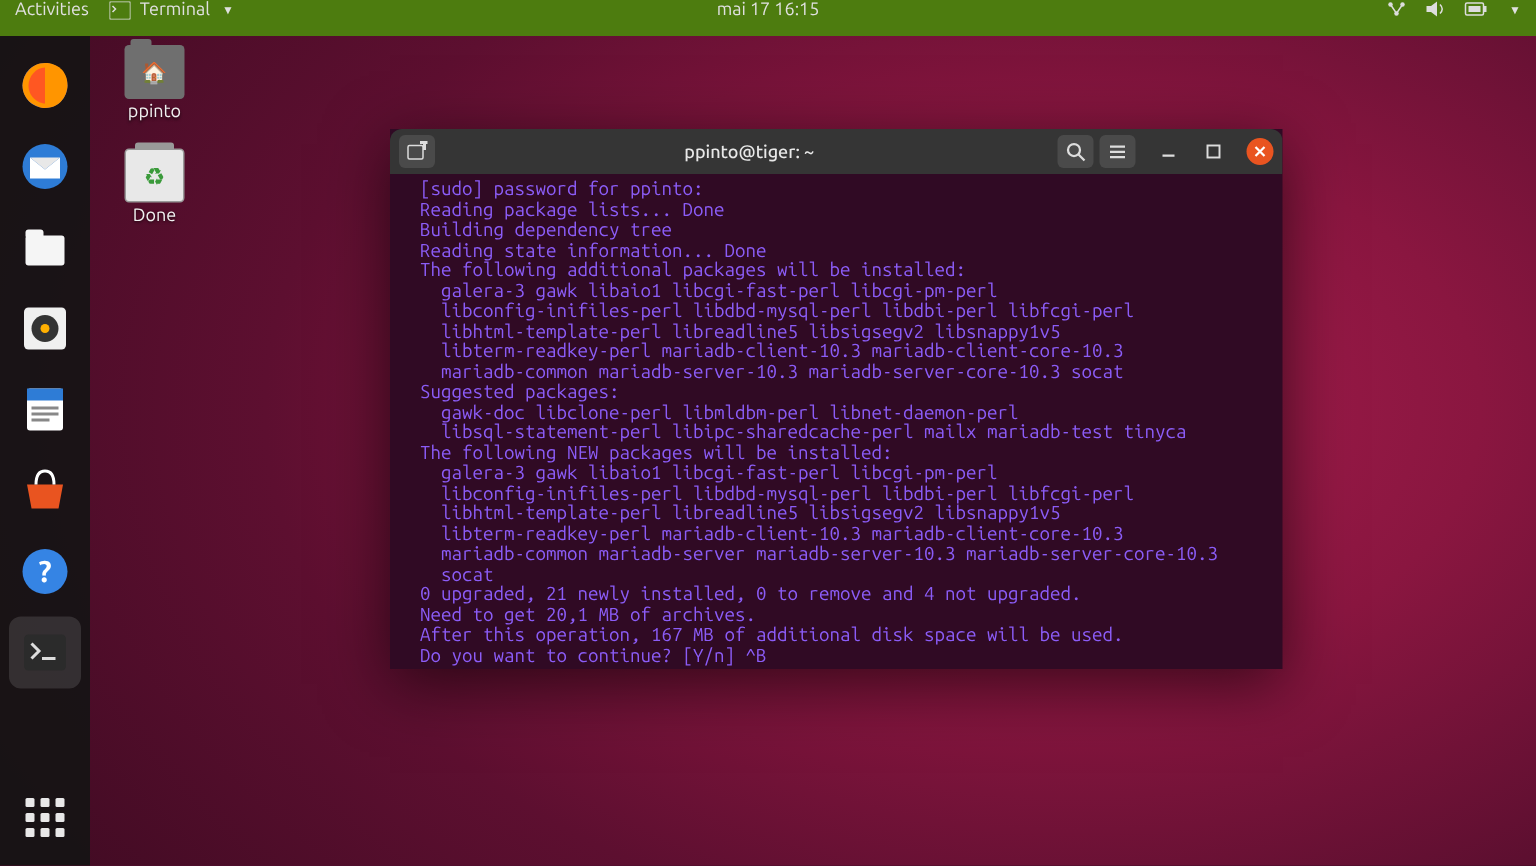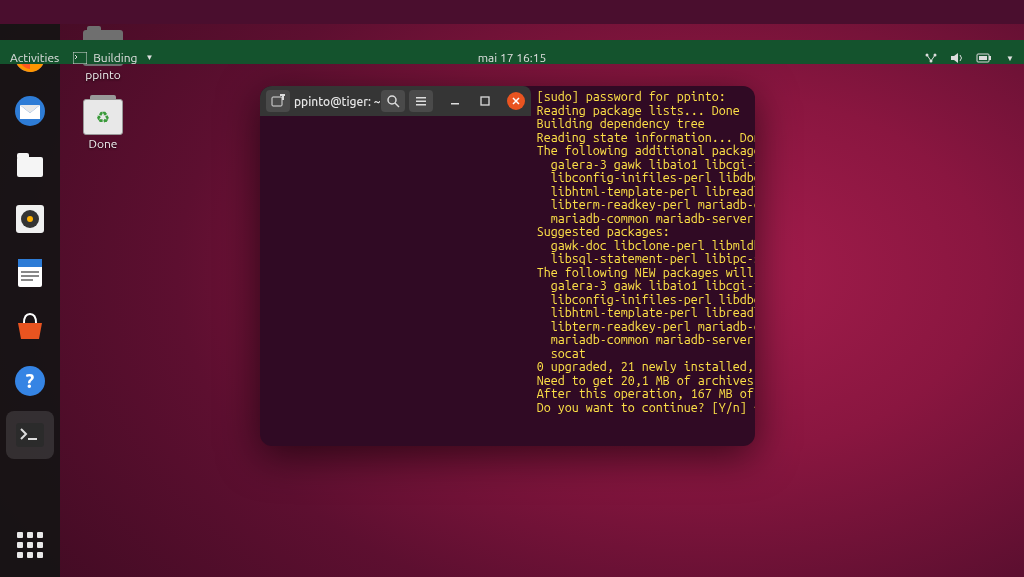--- a/index.html
+++ b/index.html
@@ -17,27 +17,26 @@
   top: 24px; left: 0; right: 0; bottom: 0;
   background:
     radial-gradient(ellipse 900px 600px at 70% 45%, #a51d4d 0%, #8a1640 30%, #5d0f30 60%, #3a0a20 100%),
     linear-gradient(135deg, #6b1038 0%, #3a0a20 100%);
 }
 
 .topbar {
   position: absolute;
   top: 0; left: 0; right: 0;
   height: 24px;
-  background: #14532d;
+  background: #4d7c0f;
   color: #e0e0e0;
   display: flex;
-  align-items: flex-end;
+  align-items: flex-start;
   font-size: 12px;
   z-index: 100;
-  margin-top: 40px;
 }
 .topbar .left, .topbar .center, .topbar .right {
   display: flex;
   align-items: center;
   gap: 14px;
   padding: 0 10px;
 }
 .topbar .left { flex: 1; }
 .topbar .center { flex: 0; white-space: nowrap; }
 .topbar .right { flex: 1; justify-content: flex-end; gap: 12px; }
@@ -134,29 +133,29 @@
 }
 .d-icon .label {
   color: #f0f0f0;
   font-size: 12px;
   text-shadow: 0 1px 2px rgba(0,0,0,0.7);
 }
 
 .terminal {
   position: absolute;
   top: 86px; left: 260px;
-  width: 495px;
+  width: 595px;
   height: 360px;
   background: #300a24;
-  border-radius: 12px;
+  border-radius: 0;
   box-shadow: 0 10px 40px rgba(0,0,0,0.6);
   overflow: hidden;
   z-index: 60;
   display: flex;
-  flex-direction: row;
+  flex-direction: column;
 }
 .term-titlebar {
   height: 30px;
   background: #353535;
   display: flex;
   align-items: center;
   padding: 0 6px;
   border-radius: 8px 8px 0 0;
   flex-shrink: 0;
 }
@@ -193,43 +192,43 @@
 }
 .term-titlebar .wc.close {
   background: #e95420;
   border-radius: 50%;
   width: 18px; height: 18px;
   color: #fff;
   font-size: 11px;
 }
 .term-body {
   flex: 1;
-  padding: 4px 6px;
+  padding: 4px 20px;
   font-family: "Ubuntu Mono", "Courier New", monospace;
   font-size: 12.5px;
   line-height: 13.5px;
-  color: #fde047;
+  color: #8b5cf6;
   white-space: pre;
   overflow: hidden;
 }
 </style>
 </head>
 <body>
 
 <div class="wallpaper"></div>
 
 <div class="topbar">
   <div class="left">
     <span>Activities</span>
     <span class="appmenu">
       <svg width="14" height="12" viewBox="0 0 14 12">
           <rect x="0" y="0" width="14" height="12" rx="1" fill="none" stroke="#ddd" stroke-width="1"></rect>
           <path d="M2 3 L4 5 L2 7" fill="none" stroke="#ddd" stroke-width="1"></path>
         </svg>
-      <span>Building</span>
+      <span>Terminal</span>
       <span class="arrow-down">▼</span>
     </span>
   </div>
   <div class="center">
     <span>mai 17  16:15</span>
   </div>
   <div class="right">
     <svg width="14" height="12" viewBox="0 0 14 12">
         <circle cx="3" cy="3" r="1.5" fill="#ddd"></circle>
         <circle cx="11" cy="3" r="1.5" fill="#ddd"></circle>

